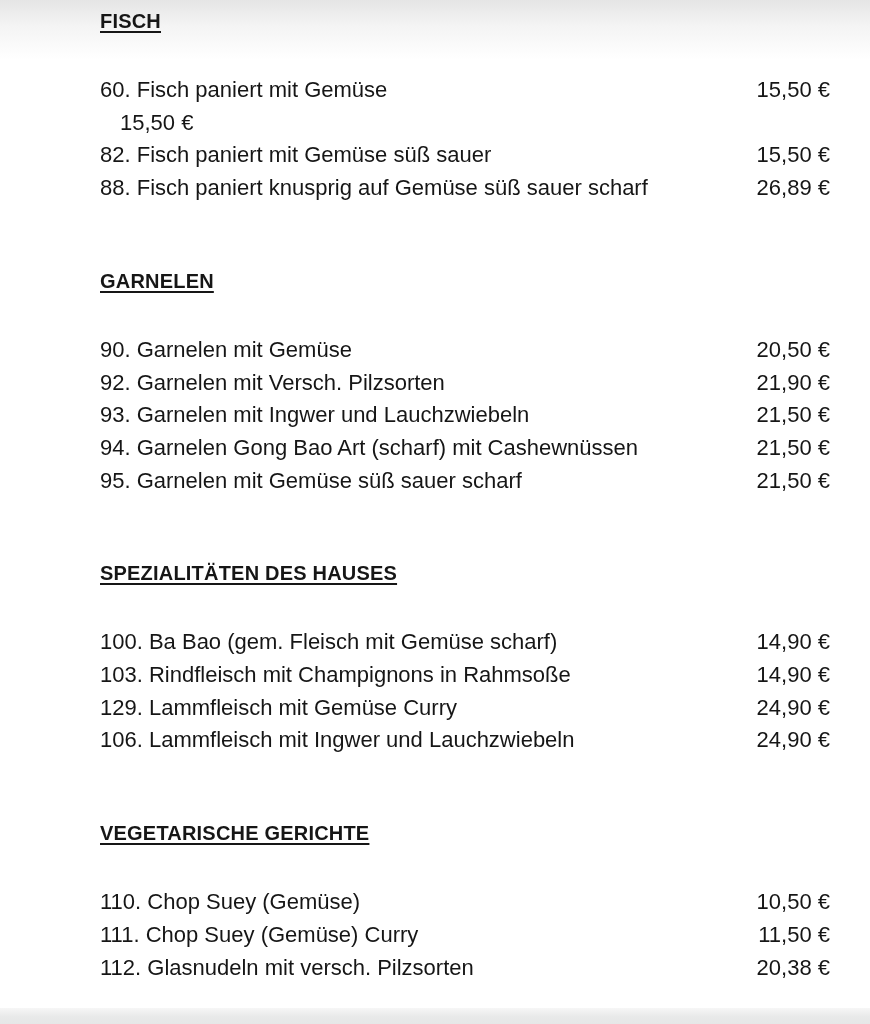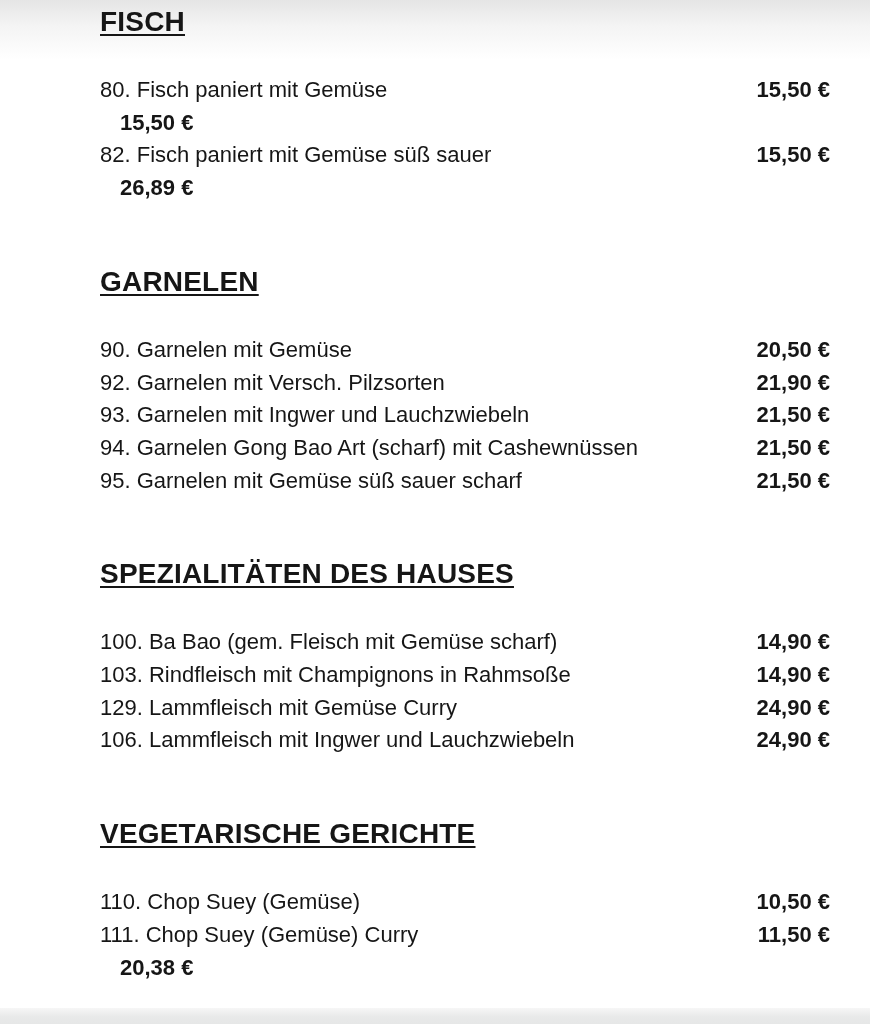--- a/index.html
+++ b/index.html
@@ -35,21 +35,21 @@
     position: absolute;
     left: 100px;
     top: 5px;
     width: 730px;
   }
   .menu-section {
     margin: 0 0 60px 0;
   }
   .section-title {
     margin: 0 0 36px 0;
-    font-size: 28px;
+    font-size: 20px;
     line-height: 33px;
     font-weight: bold;
     letter-spacing: 0.2px;
     text-decoration: underline;
     text-decoration-thickness: 2px;
     text-underline-offset: 3px;
   }
   .menu-item {
     display: flex;
     justify-content: space-between;
@@ -57,48 +57,48 @@
     font-size: 22px;
     line-height: 32.7px;
     white-space: nowrap;
   }
   .item-label {
     text-align: left;
   }
   .item-price {
     text-align: center;
     padding-left: 20px;
-    font-weight: bold;
   }
 </style>
 </head>
 <body>
 
 <div class="shading-top"></div>
 <div class="shading-bottom"></div>
 
 <div class="menu" id="menu-root">
   <section class="menu-section">
     <h2 class="section-title">FISCH</h2>
     <div class="items">
   <div class="menu-item">
-    <span class="item-label">80. Fisch paniert mit Gemüse</span>
+    <span class="item-label">60. Fisch paniert mit Gemüse</span>
     <span class="item-price">15,50 €</span>
   </div>
 
   <div class="menu-item">
     <span class="item-price">15,50 €</span>
   </div>
 
   <div class="menu-item">
     <span class="item-label">82. Fisch paniert mit Gemüse süß sauer</span>
     <span class="item-price">15,50 €</span>
   </div>
 
   <div class="menu-item">
+    <span class="item-label">88. Fisch paniert knusprig auf Gemüse süß sauer scharf</span>
     <span class="item-price">26,89 €</span>
   </div>
 </div>
   </section>
 
   <section class="menu-section">
     <h2 class="section-title">GARNELEN</h2>
     <div class="items">
   <div class="menu-item">
     <span class="item-label">90. Garnelen mit Gemüse</span>
@@ -160,17 +160,18 @@
     <span class="item-label">110. Chop Suey (Gemüse)</span>
     <span class="item-price">10,50 €</span>
   </div>
 
   <div class="menu-item">
     <span class="item-label">111. Chop Suey (Gemüse) Curry</span>
     <span class="item-price">11,50 €</span>
   </div>
 
   <div class="menu-item">
+    <span class="item-label">112. Glasnudeln mit versch. Pilzsorten</span>
     <span class="item-price">20,38 €</span>
   </div>
 </div>
   </section>
 </div>
 
 </body></html>

